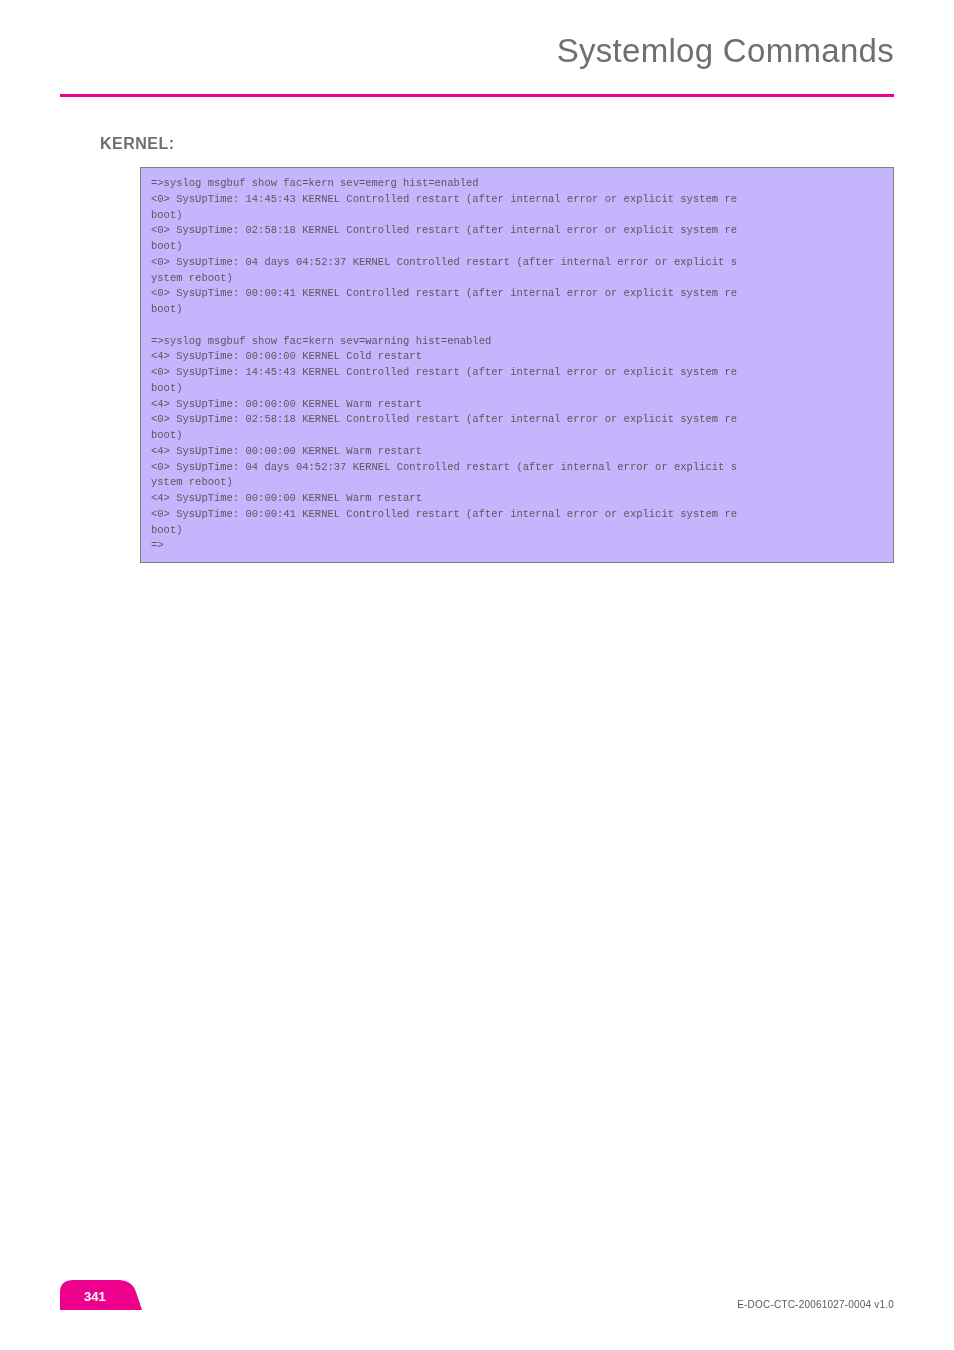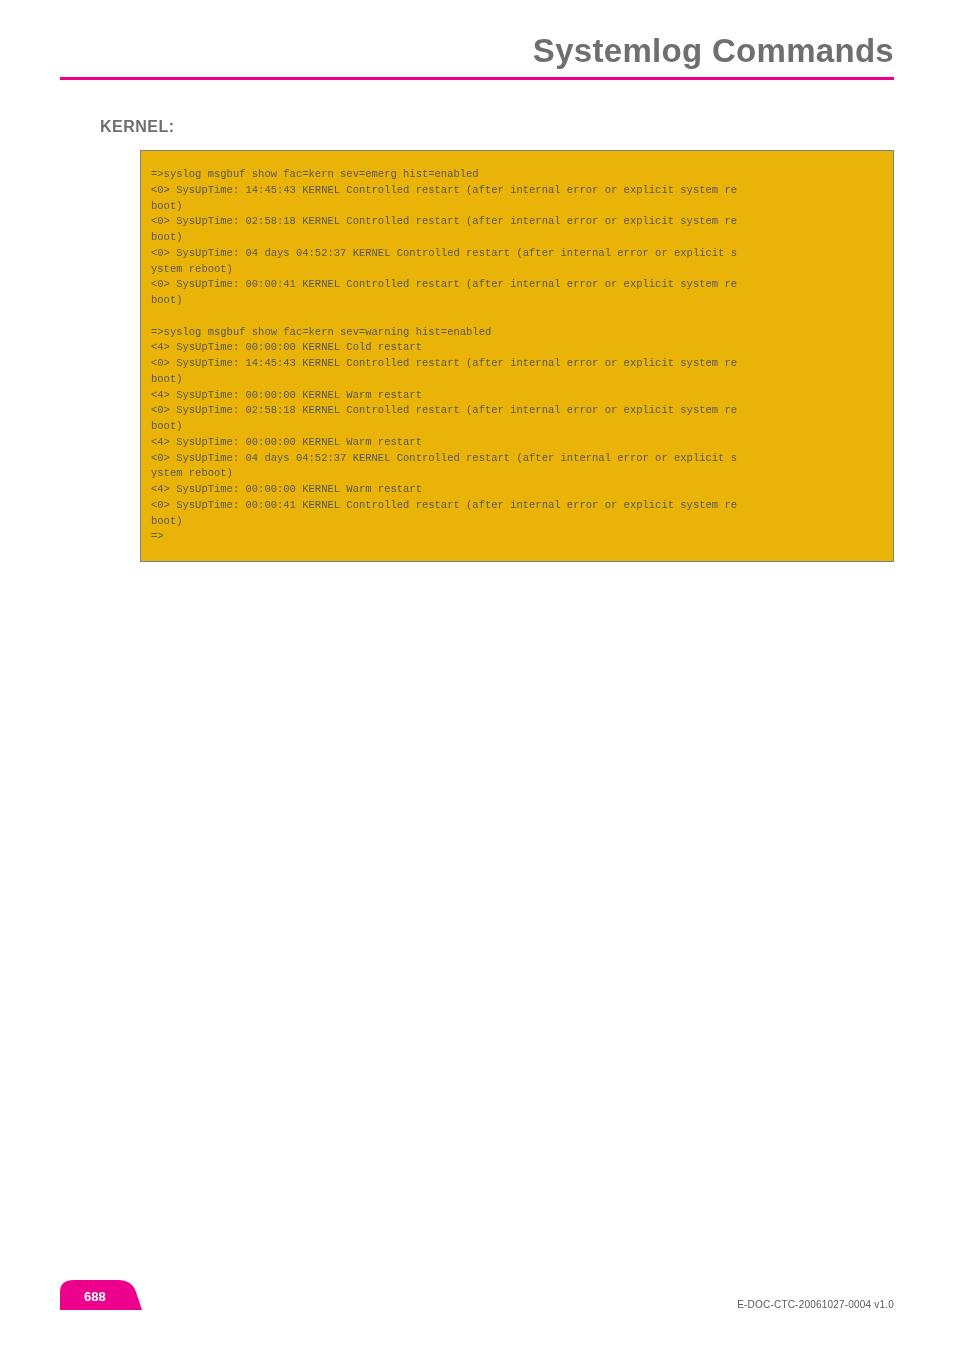--- a/index.html
+++ b/index.html
@@ -9,45 +9,45 @@
     font-family: Arial, Helvetica, sans-serif;
     background: #ffffff;
     position: relative;
   }
   .header-area {
     padding: 32px 60px 0 60px;
   }
   .page-title {
     text-align: right;
     font-size: 33px;
-    font-weight: 700;
+    font-weight: 400;
     color: #706f6f;
     letter-spacing: 0.3px;
-    margin-bottom: 7px;
+    margin-bottom: 24px;
   }
   .divider-thick {
     height: 3px;
     background: #ec008c;
     margin: 0 0 38px 0;
   }
   .content {
     padding: 0 60px 0 100px;
   }
   .section-heading {
     font-size: 16px;
     font-weight: 700;
     color: #706f6f;
     letter-spacing: 0.5px;
     margin-bottom: 14px;
   }
   .code-box {
     border: 1px solid #808080;
-    padding: 16px 10px;
+    padding: 8px 10px;
     margin-left: 40px;
-    background: #eab308;
+    background: #c4b5fd;
   }
   .code-box pre {
     font-family: "Courier New", Courier, monospace;
     font-size: 10.5px;
     line-height: 1.5;
     color: #5a5a5a;
     white-space: pre-wrap;
     word-break: break-all;
   }
   .footer {
@@ -120,16 +120,16 @@
 boot)
 =&gt;</pre>
   </div>
 </div>
 
 <div class="footer">
   <div class="page-tab">
     <svg width="90" height="30" viewBox="0 0 90 30">
       <path d="M 0 30 L 0 12 Q 0 0 14 0 L 58 0 Q 72 0 76 12 L 82 30 Z" fill="#ec008c"></path>
     </svg>
-    <span class="page-number">688</span>
+    <span class="page-number">341</span>
   </div>
   <div class="doc-id">E-DOC-CTC-20061027-0004 v1.0</div>
 </div>
 
 </body></html>

